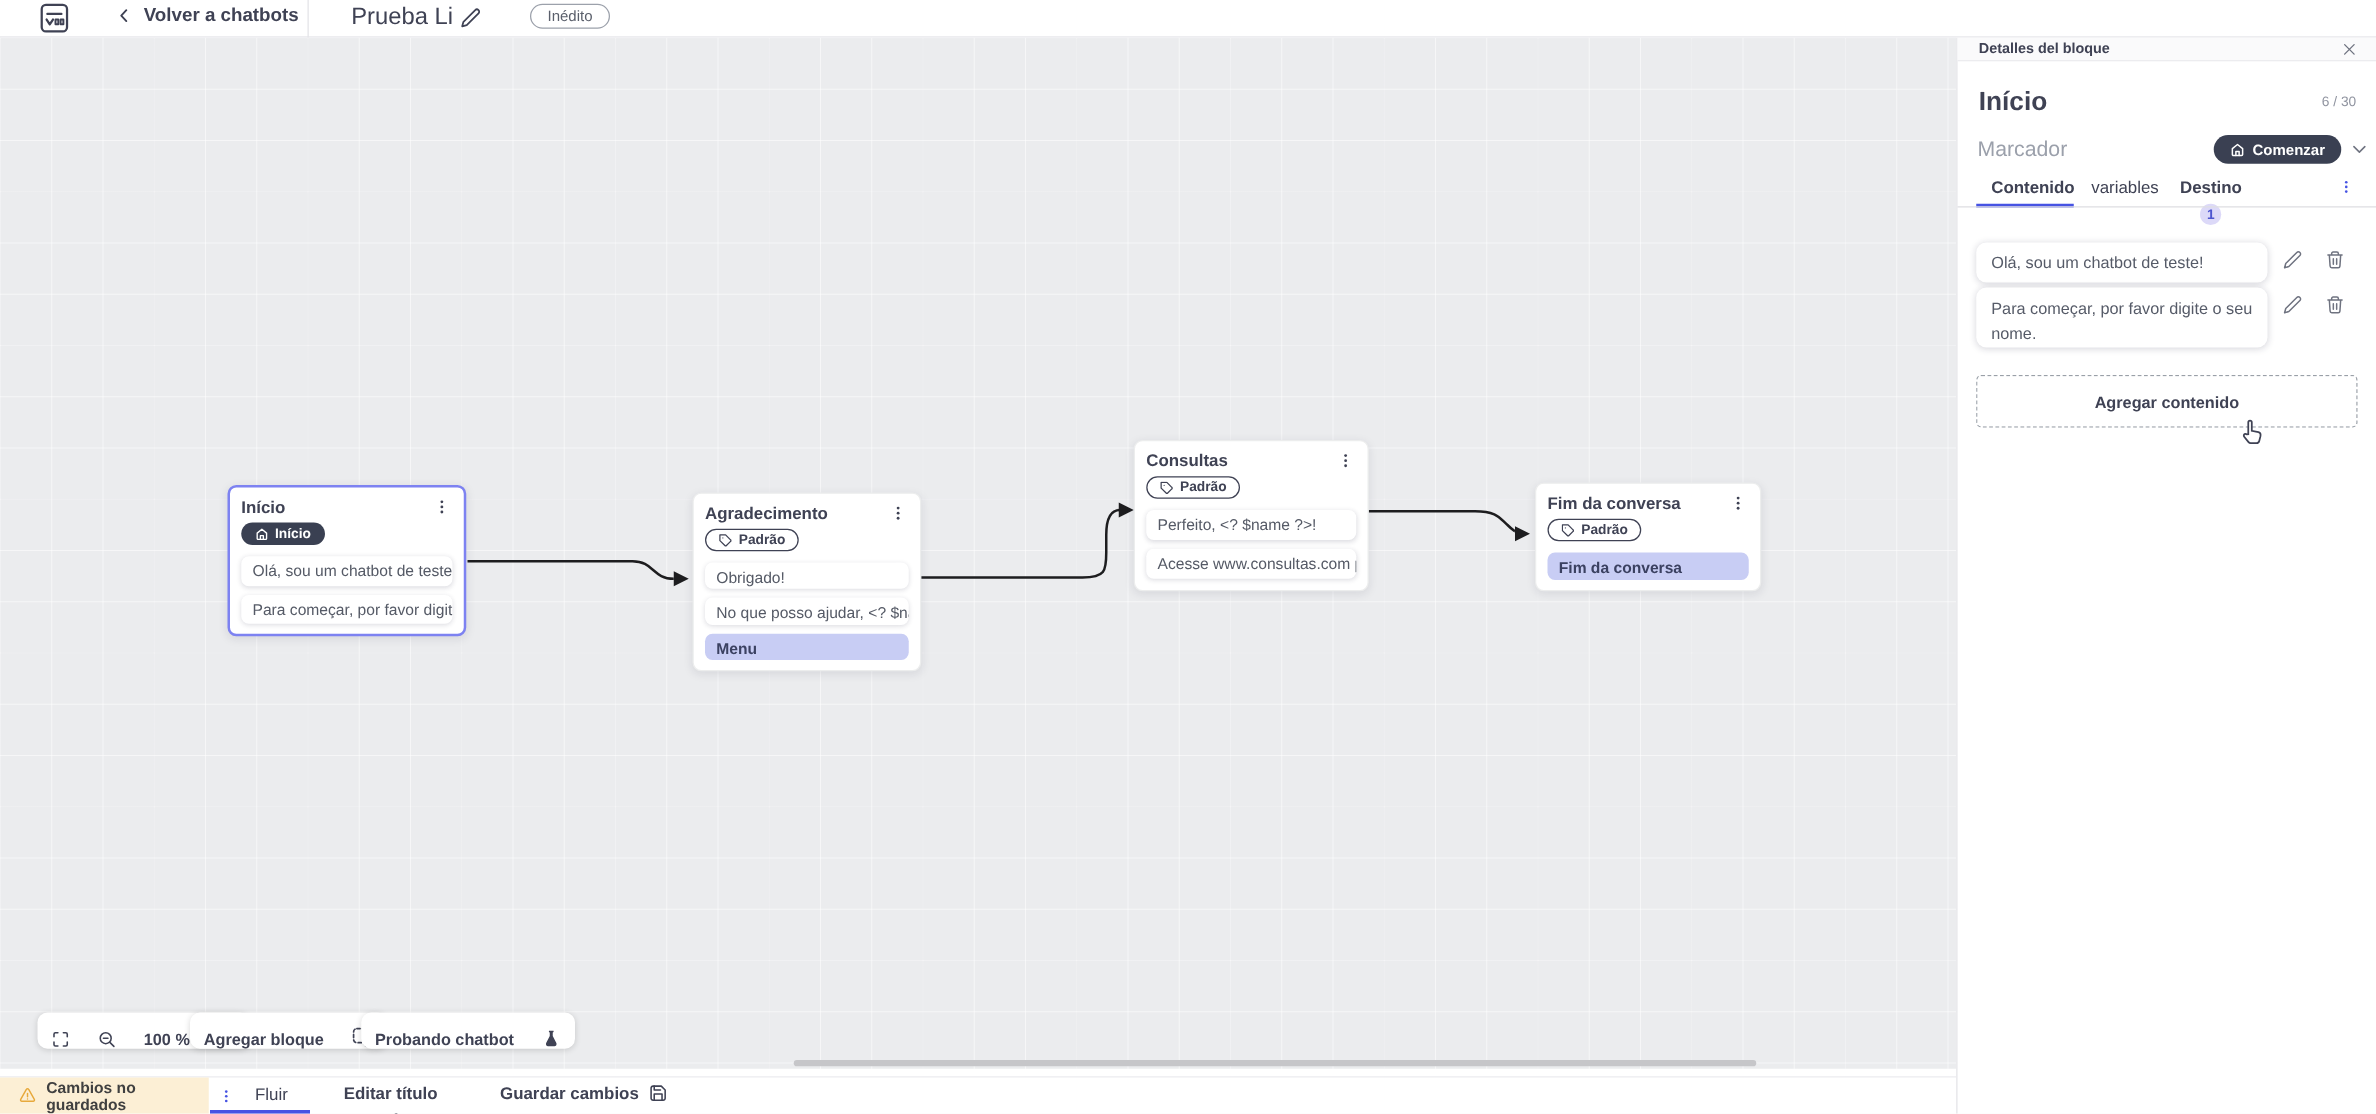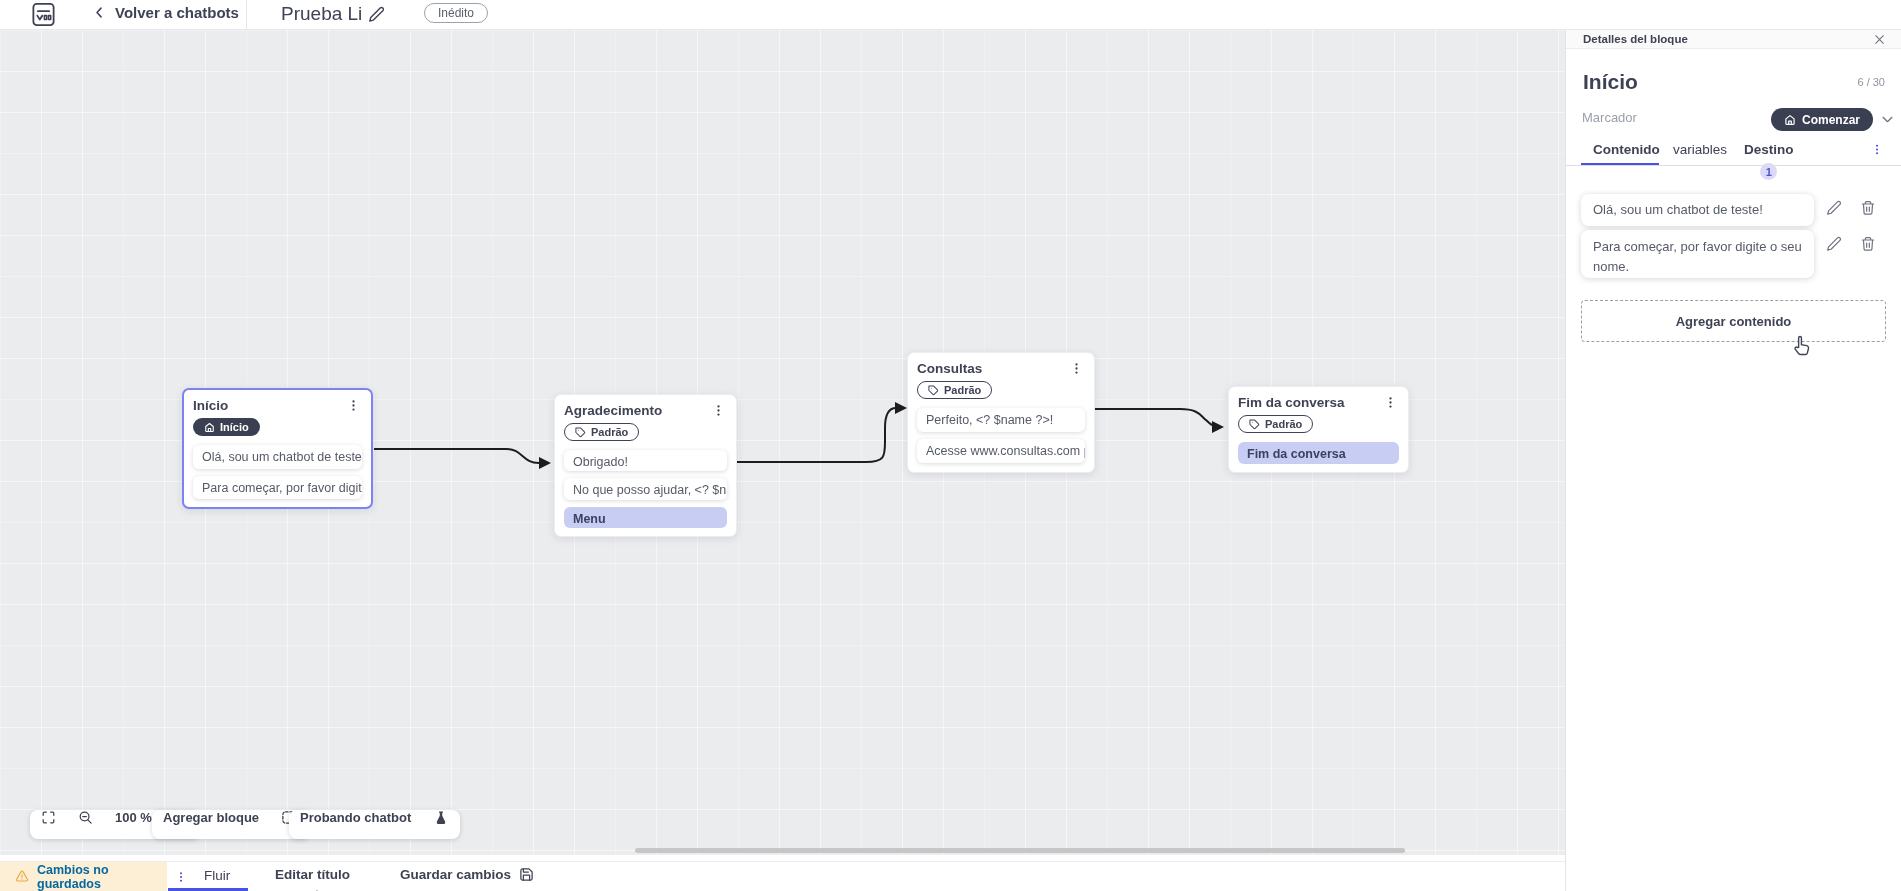--- a/index.html
+++ b/index.html
@@ -49,55 +49,55 @@
   .pill-outline { display:inline-flex; align-items:center; gap:5px; border:1.5px solid #3f4254; color:#3f4254;
     border-radius:20px; padding:2px 10px; font-size:11px; font-weight:700; align-self:flex-start; margin-bottom:9px; background:#fff; }
   .pill-outline .ic { width:11px; height:11px; stroke-width:2.2; }
   .b-row { background:#fff; border-radius:6px; box-shadow:0 1px 4px rgba(30,30,60,.16);
     padding:5px 9px; font-size:12.5px; color:#555a66; white-space:nowrap; overflow:hidden; margin-bottom:7px; cursor:pointer; }
   .b-row:last-child { margin-bottom:0; }
   .b-row.hl { background:#c8cdf4; color:#3b4161; font-weight:700; box-shadow:none; }
 
   
   .ctl { position:absolute; top:780px; height:29px; background:#fff; border-radius:8px;
-    box-shadow:0 1px 5px rgba(0,0,0,.16); display:flex; align-items:flex-start; gap:22px; padding:0 11px;
+    box-shadow:0 1px 5px rgba(0,0,0,.16); display:flex; align-items:flex-end; gap:22px; padding:0 11px;
     font-size:13px; font-weight:700; color:#3f4254; border:none; cursor:pointer; font-family:inherit; }
   .ctl .ic { width:15px; height:15px; }
   .ctl-zoom { left:30px; cursor:default; }
   .ctl-zoom button { background:none; border:none; padding:0; cursor:pointer; color:#3f4254; }
   .ctl-add { left:152px; }
   .ctl-add .ic { width:18px; height:18px; stroke-width:1.8; }
   .ctl-test { left:289px; }
   .ctl-test .ic { width:16px; height:16px; }
   .hscroll { position:absolute; left:635px; bottom:8px; width:770px; height:5px; border-radius:3px; background:#c6c6c9; cursor:pointer; }
 
   
   .bottombar { position:absolute; left:0; bottom:0; width:1565px; height:30px; background:#fff; border-top:1px solid #ececef; z-index:20; }
   .warn { position:absolute; left:0; top:0; bottom:0; width:167px; background:#fcefd5; display:flex; align-items:center; gap:8px; padding-left:15px; }
   .warn .ic { width:15px; height:15px; color:#e7a93c; stroke-width:2; }
-  .warn-label { font-size:12.5px; font-weight:600; color:#0369a1; }
+  .warn-label { font-size:12.5px; font-weight:600; color:#404040; }
   .bb-kebab { position:absolute; left:175px; top:6px; width:16px; height:18px; background:none; border:none; cursor:pointer; color:#4653e3; }
   .bb-kebab .ic { width:12px; height:16px; }
   .bb-tab { position:absolute; left:204px; top:6px; background:none; border:none; cursor:pointer; font-size:13.5px; font-weight:400; color:#3f4254; font-family:inherit; }
   .bb-underline { position:absolute; left:168px; bottom:0; width:80px; height:3px; background:#4653e3; }
   .bb-btn { position:absolute; top:5px; display:flex; align-items:center; gap:8px; background:none; border:none; cursor:pointer;
     font-size:13.5px; font-weight:600; color:#3f4254; font-family:inherit; }
   .bb-edit { left:275px;flex-direction:column; }
   .bb-save { left:400px; }
   .bb-btn .ic { width:15px; height:15px; }
 
   
   .panel { position:absolute; top:30px; right:0; width:336px; height:861px; background:#fff; border-left:1px solid #e4e4e8; z-index:25; }
   .p-head { height:19px; background:#fafafb; border-bottom:1px solid #ececef; display:flex; align-items:center; justify-content:space-between; padding:0 15px 0 17px; }
   .p-head-label { font-size:11.5px; font-weight:600; color:#3f4254; }
   .p-close { background:none; border:none; cursor:pointer; color:#6f7380; width:13px; height:13px; }
   .p-close .ic { width:13px; height:13px; stroke-width:2; }
   .p-title { position:absolute; left:17px; top:40px; font-size:21px; font-weight:600; color:#3f4254; }
   .p-counter { position:absolute; right:16px; top:46px; font-size:11px; color:#9094a0; }
-  .p-marker-label { position:absolute; left:16px; top:80px; font-size:13px; color:#9ba0ab; }
+  .p-marker-label { position:absolute; left:16px; top:80px; font-size:17px; color:#9ba0ab; }
   .p-marker-pill { position:absolute; right:28px; top:78px; display:flex; align-items:center; gap:6px; background:#3a4052; color:#fff;
     border:none; border-radius:13px; height:23px; padding:0 13px; font-size:12px; font-weight:700; cursor:pointer; font-family:inherit; }
   .p-marker-pill .ic { width:12px; height:12px; stroke-width:2.4; }
   .p-marker-chev { position:absolute; right:6px; top:82px; width:15px; height:15px; background:none; border:none; cursor:pointer; color:#6f7380; }
   .p-marker-chev .ic { width:15px; height:15px; }
   .p-tabs-divider { position:absolute; left:0; top:135px; width:100%; height:1px; background:#dedee2; }
   .p-tab { position:absolute; top:112px; background:none; border:none; cursor:pointer; font-size:13.5px; color:#3f4254; font-family:inherit; display:flex; align-items:center; gap:6px; }
   .p-tab.active { font-weight:700; }
   .p-tab.tc { left:27px; }
   .p-tab.tv { left:107px; }

